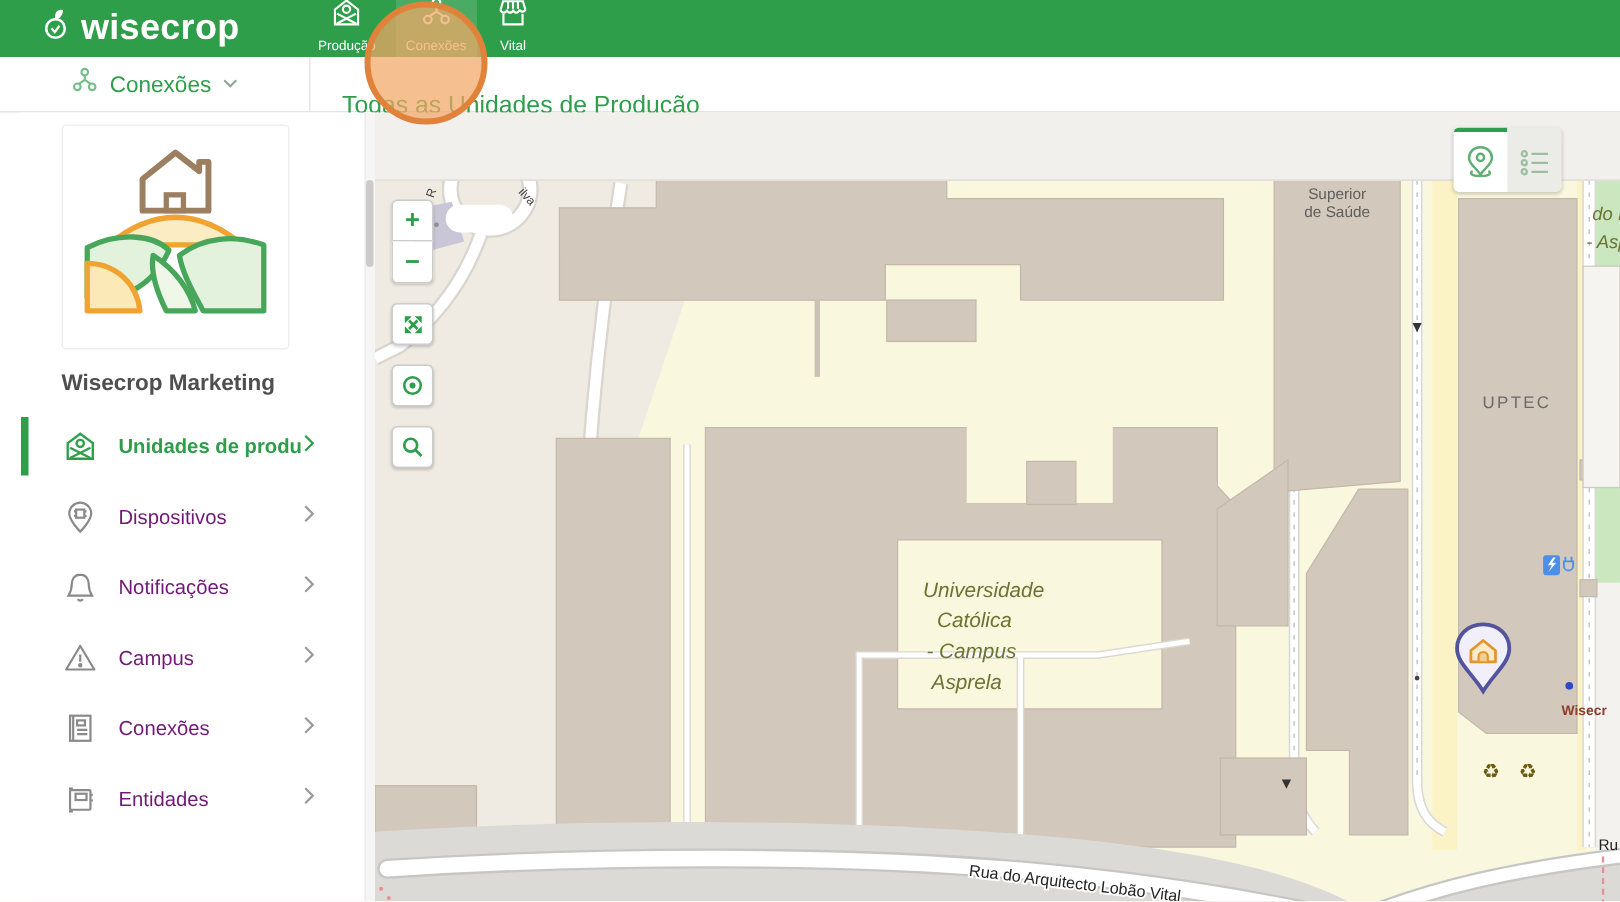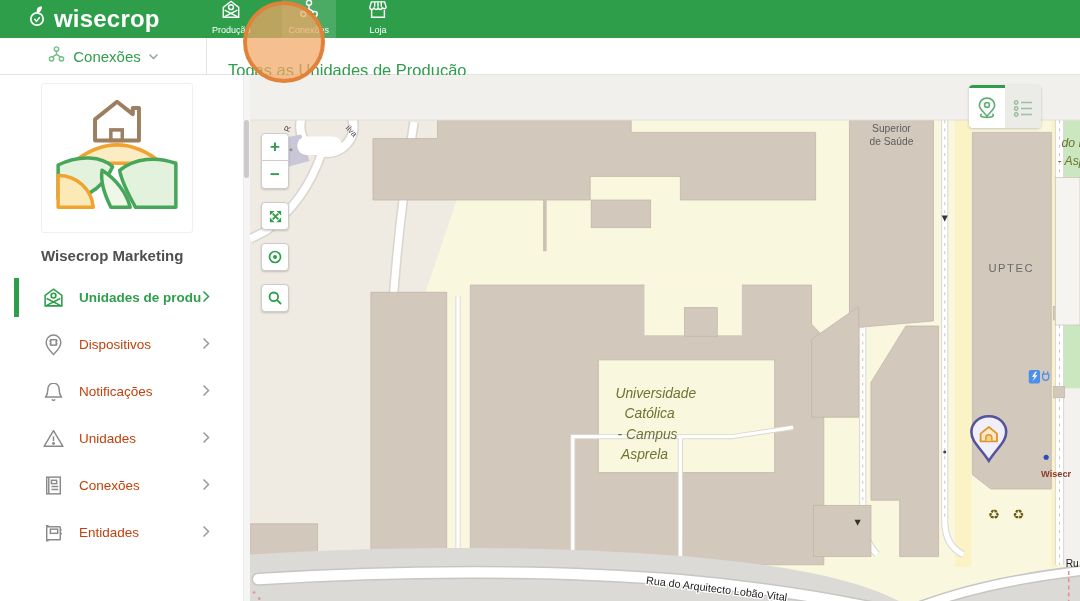--- a/index.html
+++ b/index.html
@@ -3,41 +3,41 @@
 <meta charset="utf-8">
 <style>
   * { margin:0; padding:0; box-sizing:border-box; }
   body { font-family:"Liberation Sans", sans-serif; background:#fff; }
   .page { width:1080px; height:601px; position:relative; overflow:hidden; background:#fff; }
 
   
   .navbar { height:38px; background:#2E9E4B; display:flex; align-items:stretch; position:relative; }
   .brand { display:flex; align-items:center; gap:6px; padding-left:26px; width:205px; }
   .brand-text { color:#fff; font-size:24px; font-weight:bold; letter-spacing:.2px; }
-  .tabs { display:flex; align-items:stretch; gap:24px; }
+  .tabs { display:flex; align-items:stretch; gap:6px; }
   .tab { display:flex; flex-direction:column; align-items:center; justify-content:flex-end; padding:2px 7px 3px; cursor:pointer; }
   .tab.active { background:rgba(255,255,255,0.14); }
   .tab-label { color:#fff; font-size:9px; margin-top:1px; }
 
   
   .subheader { height:37px; background:#fff; border-bottom:1px solid #E3E3E3; display:flex; align-items:stretch; }
   .context-switcher { width:207px; border-right:1px solid #E5E5E5; display:flex; align-items:center; justify-content:center; gap:7px; cursor:pointer; }
   .context-label { color:#2E9E4B; font-size:15px; }
   .page-title { display:flex; align-items:center; padding-left:21px; color:#2E9E4B; font-size:16.5px;margin-top:28px; }
 
   
   .main { display:flex; height:526px; }
   .sidebar { width:236px; position:relative; background:#fff; flex:none;margin-left:14px; }
   .sidebar-inner { width:263px; }
   .logo-card { width:152px; height:150px; margin:8px 0 0 27px; background:#fff; border:1px solid #EFEFEF; border-radius:3px; display:flex; align-items:center; justify-content:center; }
   .org-name { margin:14px 0 0 27px; font-size:15px; font-weight:bold; color:#4F4F4F; }
   .menu { margin-top:10px; }
   .menu-item { height:47px; display:flex; align-items:center; padding:0 67px 0 28px; position:relative; cursor:pointer; }
   .menu-item .mi-icon { width:24px; height:24px; flex:none; margin-right:13px; display:flex; align-items:center; }
-  .menu-item .mi-label { font-size:13.5px; color:#c2410c; white-space:nowrap; overflow:hidden; max-width:142px; }
+  .menu-item .mi-label { font-size:13.5px; color:#701a75; white-space:nowrap; overflow:hidden; max-width:142px; }
   .menu-item .mi-chevron { margin-left:auto; flex:none; }
   .menu-item.active::before { content:""; position:absolute; left:0; top:4px; bottom:4px; width:5px; background:#2E9E4B; }
   .menu-item.active .mi-label { color:#2E9E4B; font-weight:bold; }
   .sb-scroll { position:absolute; right:0; top:0; bottom:0; width:7px; background:#F5F5F5; border-left:1px solid #ECECEC; }
   .sb-thumb { position:absolute; right:1px; top:45px; width:5px; height:58px; background:#CBCBCB; border-radius:3px; }
 
   
   .map-wrap { flex:1; position:relative; overflow:hidden; background:#F1F0ED; }
   .map-canvas { position:absolute; inset:0; }
   .map-ctrls { position:absolute; left:11px; top:58px; z-index:5; }
@@ -102,21 +102,21 @@
       </div>
       <div class="tab">
         <span>
           <svg width="22" height="22" viewBox="0 0 20 20" fill="none" stroke="#fff" stroke-width="1.3">
             <path d="M2.5,8.5 L4,3.5 H16 L17.5,8.5"></path>
             <path d="M2.5,8.5 a1.9,1.9 0 0 0 3.8,0 a1.9,1.9 0 0 0 3.8,0 a1.9,1.9 0 0 0 3.8,0 a1.9,1.9 0 0 0 3.6,0"></path>
             <path d="M4.2,11 V17.5 H15.8 V11"></path>
             <path d="M7,3.8 V8 M10,3.8 V8 M13,3.8 V8"></path>
           </svg>
         </span>
-        <span class="tab-label">Loja</span>
+        <span class="tab-label">Vital</span>
       </div>
     </div>
   </div>
 
   <div class="subheader">
     <div class="context-switcher">
       <span>
         <svg width="19" height="19" viewBox="0 0 20 20" fill="none" stroke="#74BE88" stroke-width="1.5">
           <circle cx="10" cy="4.3" r="2.3"></circle>
           <path d="M10,6.6 V9.8 M10,9.8 L5.6,12.7 M10,9.8 L14.4,12.7"></path>
@@ -201,21 +201,21 @@
           </div>
 
           <div class="menu-item">
             <span class="mi-icon">
               <svg width="23" height="23" viewBox="0 0 22 22" fill="none" stroke="#8A8A8A" stroke-width="1.4">
                 <path d="M11,3.5 L20,18.5 H2 Z" stroke-linejoin="round"></path>
                 <path d="M11,9 V13.5"></path>
                 <circle cx="11" cy="15.8" r="0.7" fill="#8A8A8A"></circle>
               </svg>
             </span>
-            <span class="mi-label">Unidades</span>
+            <span class="mi-label">Campus</span>
             <span class="mi-chevron">
               <svg width="8" height="13" viewBox="0 0 8 13" fill="none" stroke="#9A9A9A" stroke-width="1.5">
                   <path d="M1.5,1.5 L6.5,6.5 L1.5,11.5"></path>
                 </svg>
             </span>
           </div>
 
 
           <div class="menu-item">
             <span class="mi-icon">

